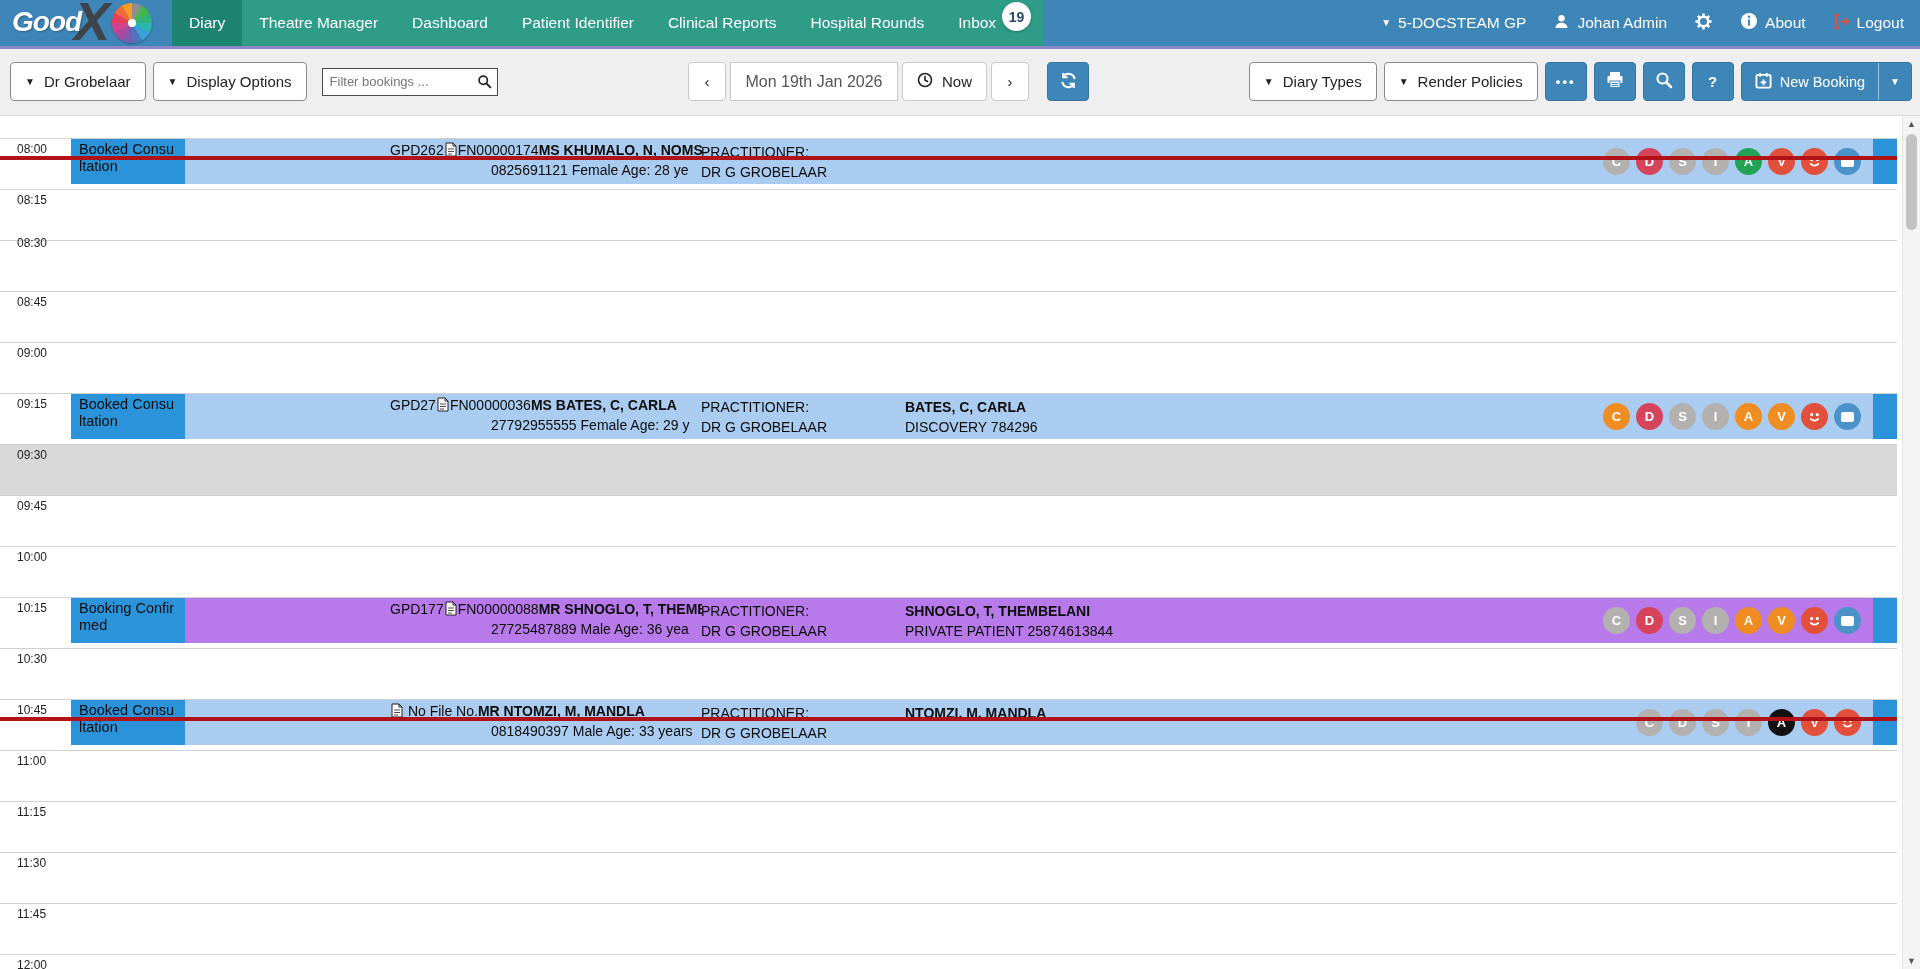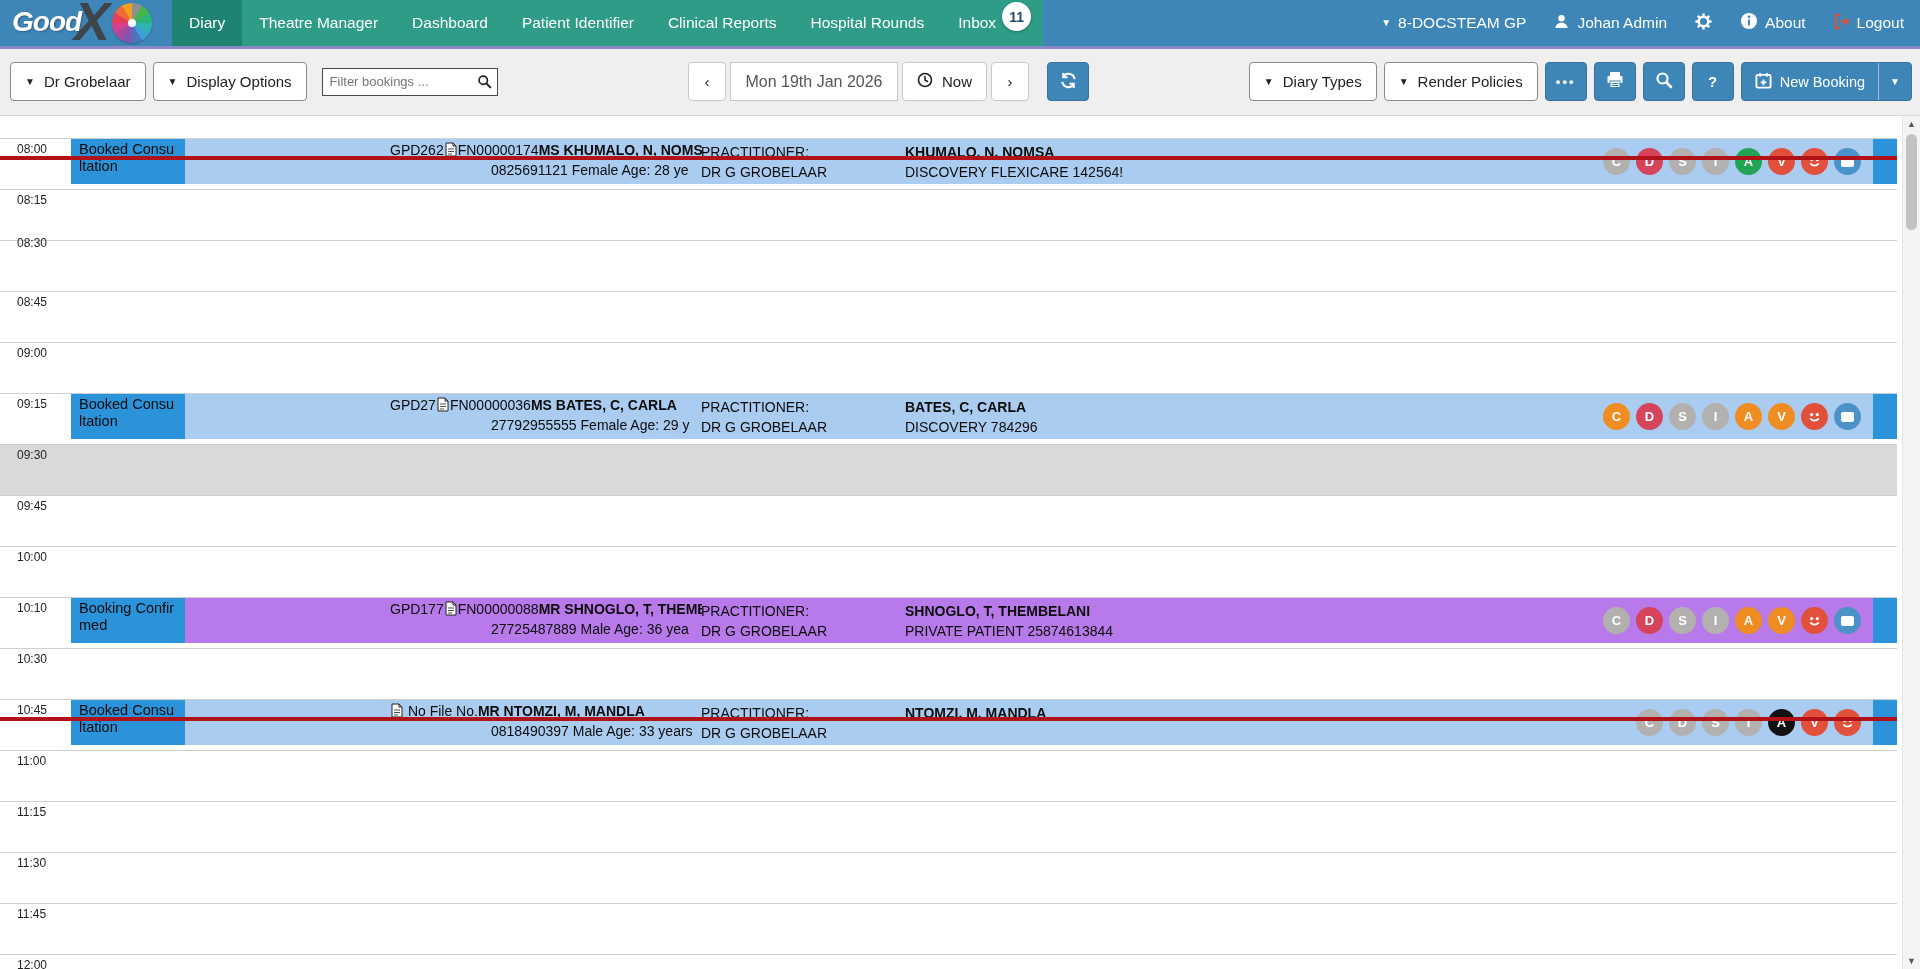--- a/index.html
+++ b/index.html
@@ -89,28 +89,28 @@
         <span>Patient Identifier</span>
       </div>
       <div class="nav-item">
         <span>Clinical Reports</span>
       </div>
       <div class="nav-item">
         <span>Hospital Rounds</span>
       </div>
       <div class="nav-item">
         <span>Inbox</span>
-        <span class="badge">11</span>
+        <span class="badge">19</span>
       </div>
     </nav>
   <div class="nav-fill"></div>
   <div class="nav-right">
     <div class="itm">
       <span class="caret">▼</span>
-      <span>8-DOCSTEAM GP</span>
+      <span>5-DOCSTEAM GP</span>
     </div>
     <div class="itm">
       <span><svg width="17" height="17" viewBox="0 0 18 18">
             <circle cx="9" cy="5.5" r="3.4" fill="#fff"></circle>
             <path d="M2.5 16c.6-4 3.4-5.6 6.5-5.6s5.9 1.6 6.5 5.6z" fill="#fff"></path>
           </svg></span>
       <span>Johan Admin</span>
     </div>
     <div class="itm">
       <span><svg width="19" height="19" viewBox="0 0 20 20">
@@ -247,21 +247,21 @@
     <div class="gridline" style="top: 328px;"></div>
     <div class="tlabel" style="top: 332px;">09:30</div>
     <div class="slotrow" style="top: 379px;"></div>
     <div class="gridline" style="top: 379px;"></div>
     <div class="tlabel" style="top: 383px;">09:45</div>
     <div class="slotrow" style="top: 430px;"></div>
     <div class="gridline" style="top: 430px;"></div>
     <div class="tlabel" style="top: 434px;">10:00</div>
     <div class="slotrow" style="top: 481px;"></div>
     <div class="gridline" style="top: 481px;"></div>
-    <div class="tlabel" style="top: 485px;">10:10</div>
+    <div class="tlabel" style="top: 485px;">10:15</div>
     <div class="slotrow" style="top: 532px;"></div>
     <div class="gridline" style="top: 532px;"></div>
     <div class="tlabel" style="top: 536px;">10:30</div>
     <div class="slotrow" style="top: 583px;"></div>
     <div class="gridline" style="top: 583px;"></div>
     <div class="tlabel" style="top: 587px;">10:45</div>
     <div class="slotrow" style="top: 634px;"></div>
     <div class="gridline" style="top: 634px;"></div>
     <div class="tlabel" style="top: 638px;">11:00</div>
     <div class="slotrow" style="top: 685px;"></div>
@@ -281,24 +281,20 @@
       <div class="bline1"><span>GPD262</span><span><svg class="docic" width="12" height="15" viewBox="0 0 12 15">
             <path d="M1 1h7l3 3v10H1z" fill="#fff" stroke="#222"></path>
             <path d="M8 1v3h3" fill="none" stroke="#222"></path>
             <path d="M3 7h6M3 9.5h6M3 12h4" stroke="#222" stroke-width=".8"></path>
           </svg></span><span>FN00000174</span><b>MS KHUMALO, N, NOMSA</b></div>
       <div class="bline2">0825691121 Female Age: 28 ye</div>
       <div class="bprac">
         <div>PRACTITIONER:</div>
         <div>DR G GROBELAAR</div>
       </div>
-      <div class="bright">
-        <div class="nm">KHUMALO, N, NOMSA</div>
-        <div>DISCOVERY FLEXICARE 142564!</div>
-      </div>
       <div class="bicons">
         <div class="cic" style="background: rgb(179, 176, 176);">C</div>
         <div class="cic" style="background: rgb(214, 68, 92);">D</div>
         <div class="cic" style="background: rgb(179, 176, 176);">S</div>
         <div class="cic" style="background: rgb(179, 176, 176);">I</div>
         <div class="cic" style="background: rgb(35, 164, 85);">A</div>
         <div class="cic" style="background: rgb(226, 80, 60);">V</div>
         <div class="cic" style="background: rgb(226, 80, 60);">
           <svg width="19" height="19" viewBox="0 0 20 20">
             <circle cx="7" cy="8" r="1.7" fill="#fff"></circle>

